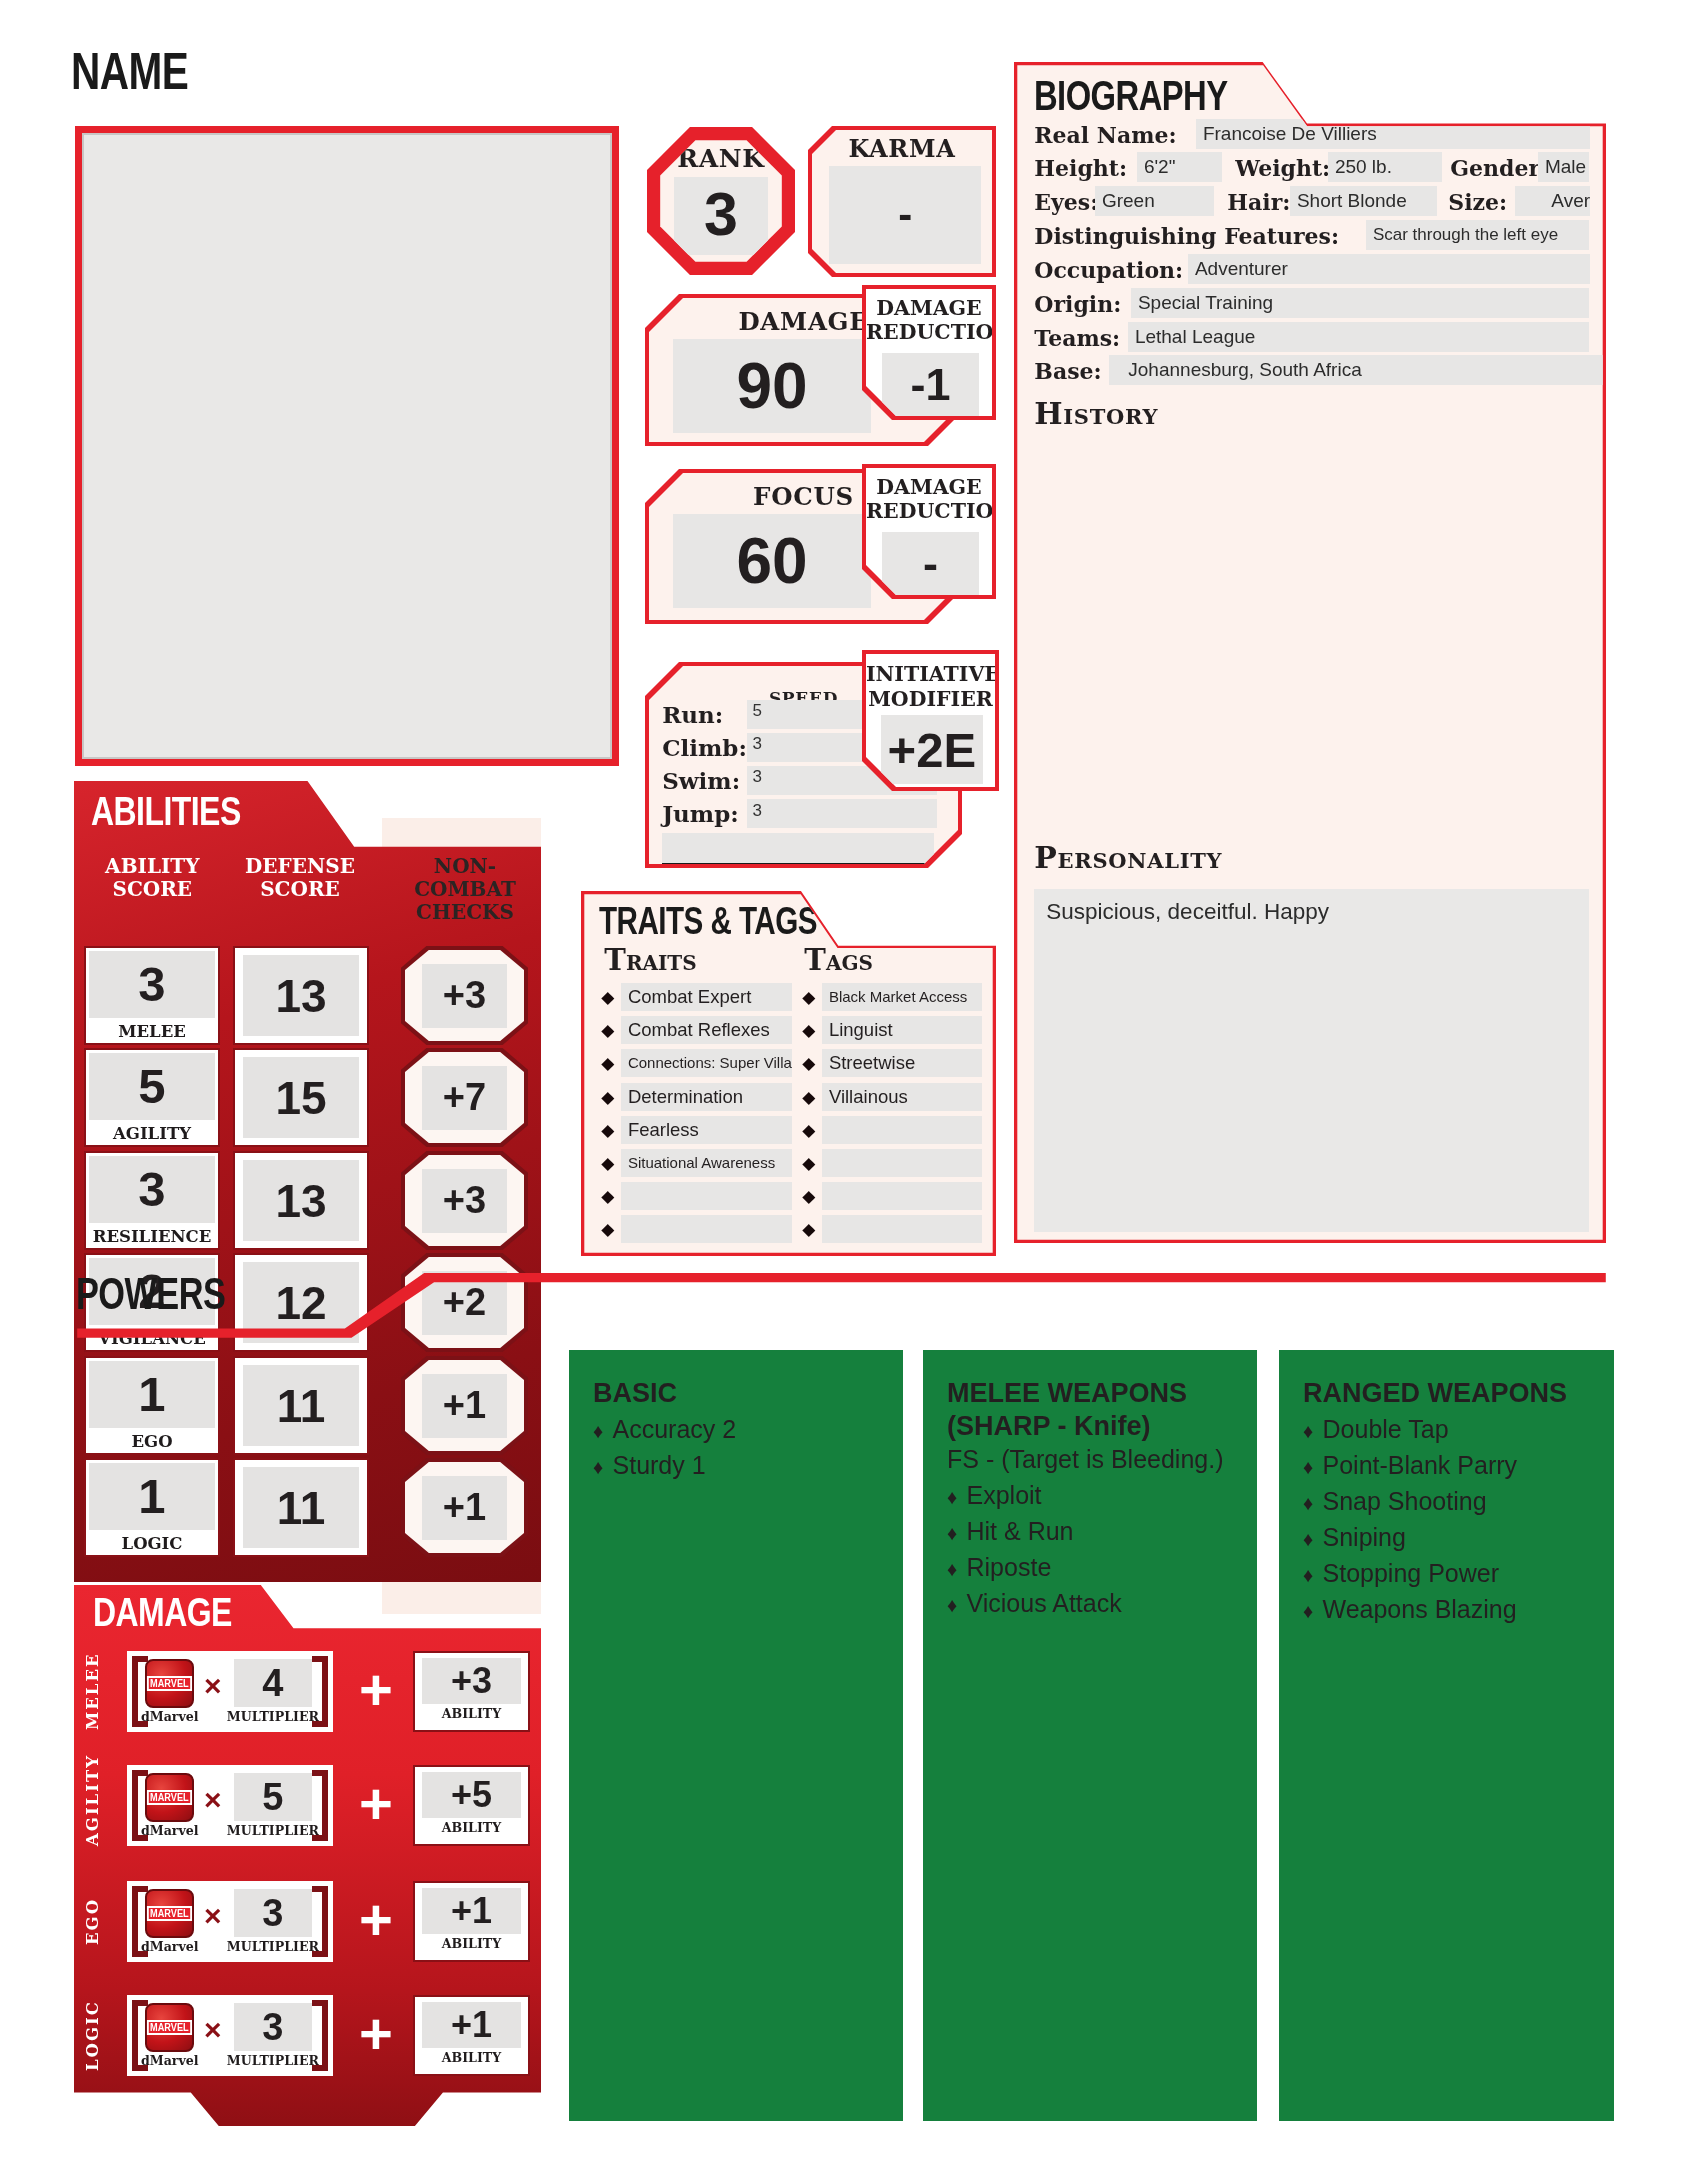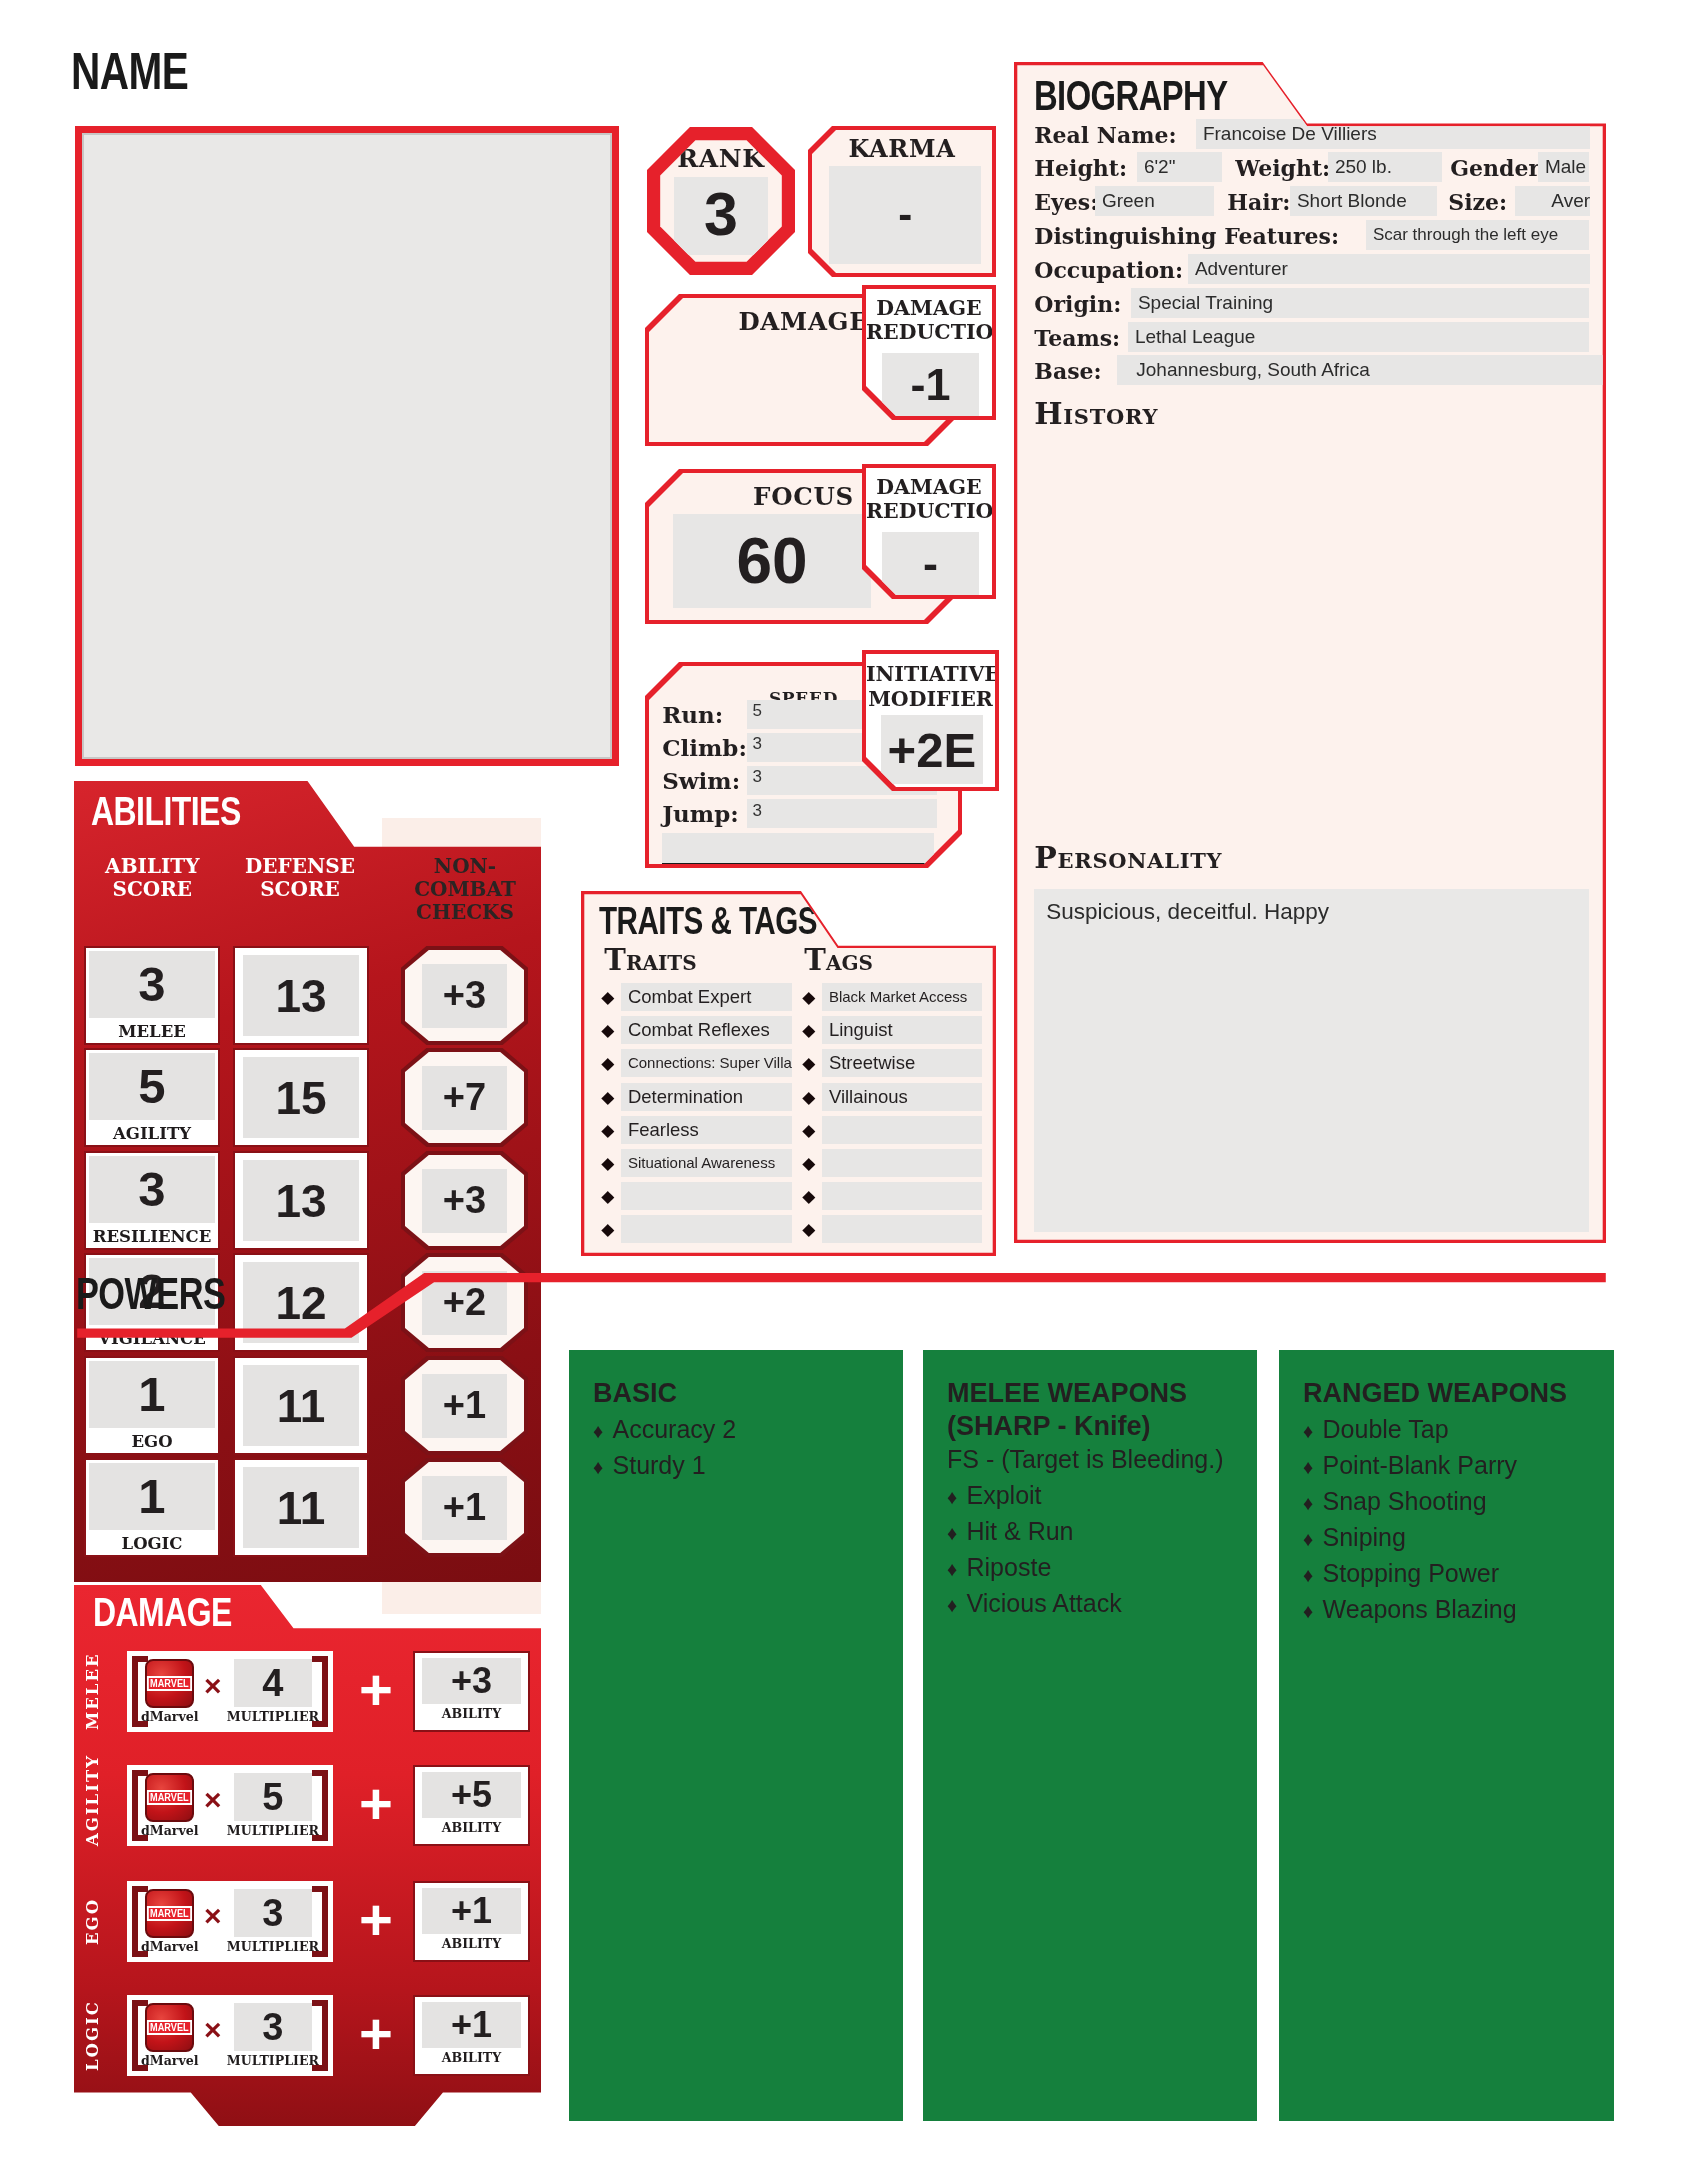--- a/index.html
+++ b/index.html
@@ -150,20 +150,21 @@
   <div class="shell karma-clip karma-shell">
     <div class="inner karma-clip">
       <div class="slab karma-label">KARMA</div>
       <div class="graybox karma-num">-</div>
     </div>
   </div>
 
   <div class="shell cutpanel" style="left:645px;top:294px;width:317px;height:152px;">
     <div class="inner cutpanel">
       <div class="slab stat-title">DAMAGE</div>
+      <div class="graybox stat-num">90</div>
     </div>
   </div>
   <div class="shell cornerbox cornerbox-clip" style="left:862px;top:285px;width:134px;height:135px;">
     <div class="inner cornerbox-clip" style="background:#fff;">
       <div class="slab dr-label">
         <div>DAMAGE</div>
           <div>REDUCTION</div>
       </div>
       <div class="graybox dr-num">-1</div>
     </div>
@@ -255,21 +256,21 @@
       <div class="bio-row" style="left:0;top:223px;width:586px;">
         <span class="slab bio-lbl" style="left:17px;">Origin:</span>
         <span class="graybox bio-val" style="left:114px;width:458px;">Special Training</span>
       </div>
       <div class="bio-row" style="left:0;top:257px;width:586px;">
         <span class="slab bio-lbl" style="left:17px;">Teams:</span>
         <span class="graybox bio-val" style="left:111px;width:461px;">Lethal League</span>
       </div>
       <div class="bio-row" style="left:0;top:290px;width:586px;">
         <span class="slab bio-lbl" style="left:17px;">Base:</span>
-        <span class="graybox bio-val" style="left:100px;width:524px;padding-left:19px;">Johannesburg, South Africa</span>
+        <span class="graybox bio-val" style="left:92px;width:524px;padding-left:19px;">Johannesburg, South Africa</span>
       </div>
 
       <div class="slab smallcaps sec-title" style="left:17px;top:331px;">History</div>
 
       <div class="slab smallcaps sec-title" style="left:17px;top:775px;">Personality</div>
       <div class="freebox" style="left:17px;top:824px;width:555px;height:343px;">Suspicious, deceitful. Happy</div>
     </div>
   </div>
 
   <div class="abs pink-strip"></div>

